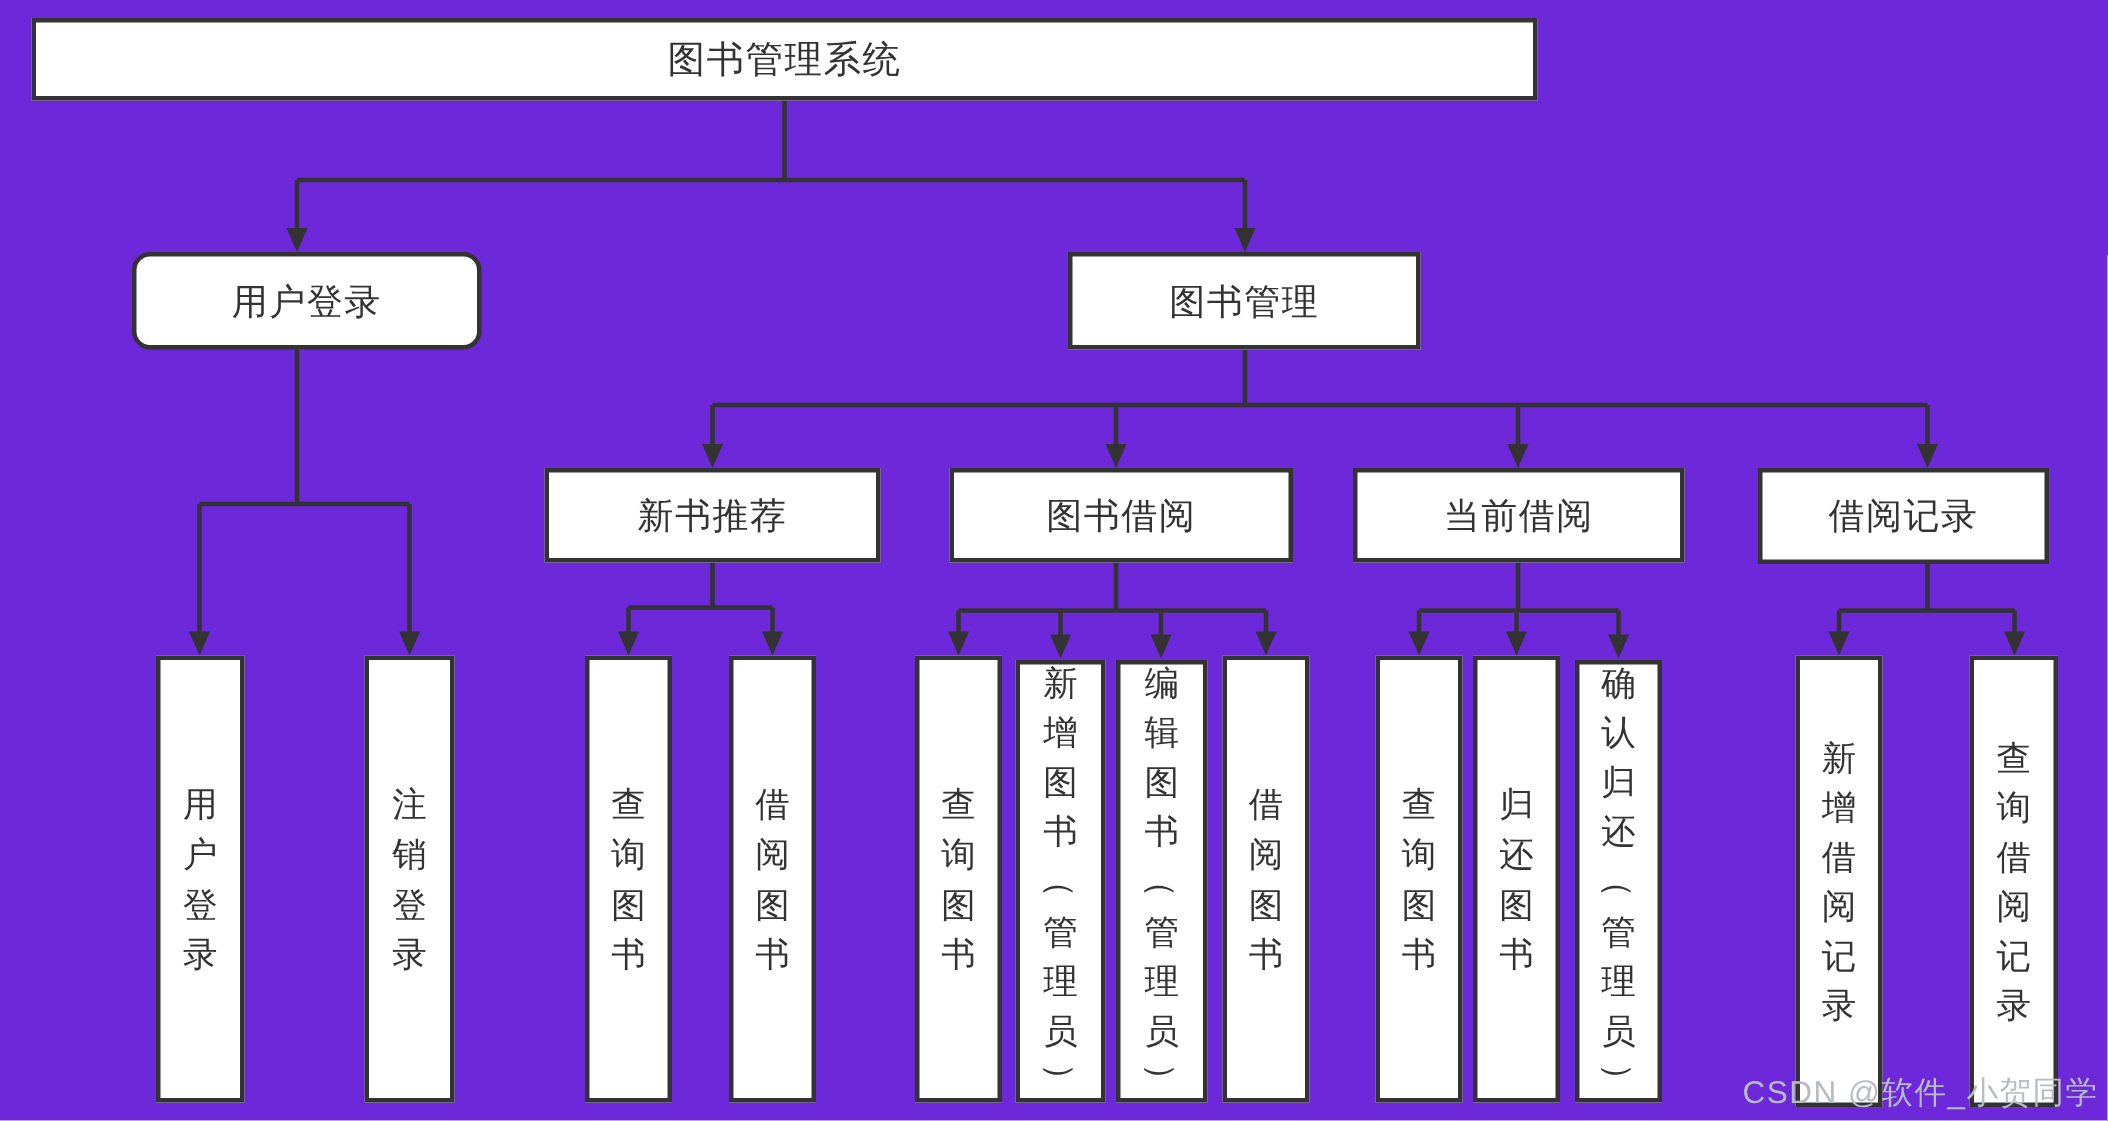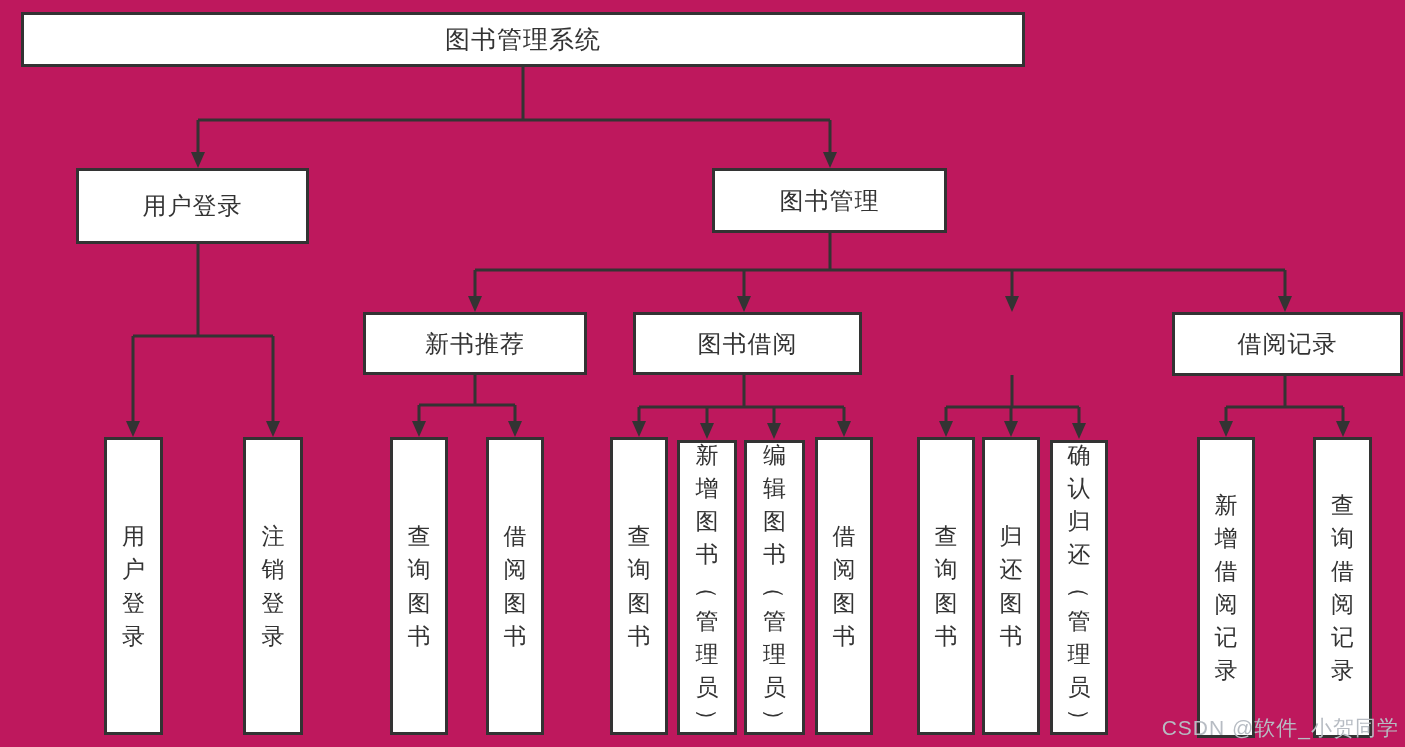--- a/index.html
+++ b/index.html
@@ -1,17 +1,17 @@
 <!DOCTYPE html>
 <html><head>
 <meta charset="utf-8">
 <style>
   html,body{margin:0;padding:0;background:#ffffff;}
   .canvas{
-    position:relative;width:1405px;height:747px;background:#be185d;overflow:hidden;
+    position:relative;width:1405px;height:747px;background:#6d28d9;overflow:hidden;
     font-family:"Liberation Sans","DejaVu Sans",sans-serif;color:#333333;
   }
   .connectors{position:absolute;left:0;top:0;width:1405px;height:747px;z-index:1;}
   .node{
     position:absolute;box-sizing:border-box;border:3px solid #333333;background:#ffffff;
     display:flex;align-items:center;justify-content:center;z-index:2;
   }
   .hlabel{font-size:24px;letter-spacing:1px;white-space:nowrap;}
   .root-label{font-size:25px;letter-spacing:1px;}
   .vlabel{
@@ -98,34 +98,37 @@
         <polygon points="1219,421 1233,421 1226,437"></polygon>
       <path d="M1343 407 V422"></path>
         <polygon points="1336,421 1350,421 1343,437"></polygon>
     </g>
   </svg>
 
   <div class="node" style="left:21px;top:12px;width:1004px;height:55px;">
     <span class="root-label">图书管理系统</span>
   </div>
 
-  <div class="node" style="left:76px;top:168px;width:233px;height:76px;">
+  <div class="node" style="left:88px;top:168px;width:233px;height:65px;border-radius:12px;">
     <span class="hlabel">用户登录</span>
   </div>
   <div class="node" style="left:363px;top:312px;width:224px;height:63px;">
     <span class="hlabel">新书推荐</span>
   </div>
 
   <div class="node" style="left:712px;top:168px;width:235px;height:65px;">
     <span class="hlabel">图书管理</span>
   </div>
   <div class="node" style="left:633px;top:312px;width:229px;height:63px;">
     <span class="hlabel">图书借阅</span>
   </div>
-  <div class="node" style="left:1172px;top:312px;width:231px;height:64px;">
+  <div class="node" style="left:902px;top:312px;width:221px;height:63px;">
+    <span class="hlabel">当前借阅</span>
+  </div>
+  <div class="node" style="left:1172px;top:312px;width:194px;height:64px;">
     <span class="hlabel">借阅记录</span>
   </div>
 
   <div class="node" style="left:104px;top:437px;width:59px;height:298px;">
     <span class="vlabel">
         <span>用</span>
         <span>户</span>
         <span>登</span>
         <span>录</span>
       </span>

